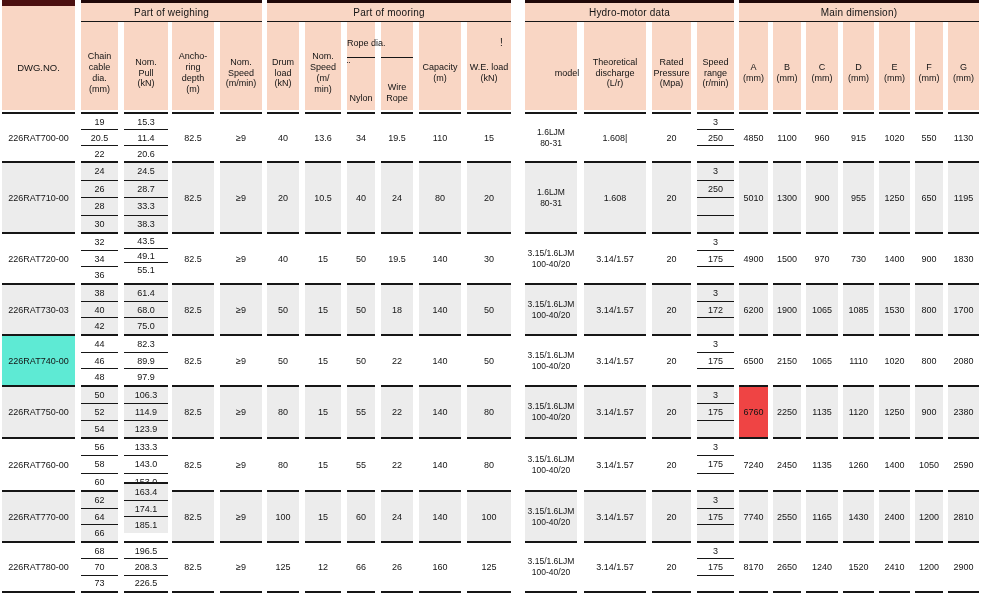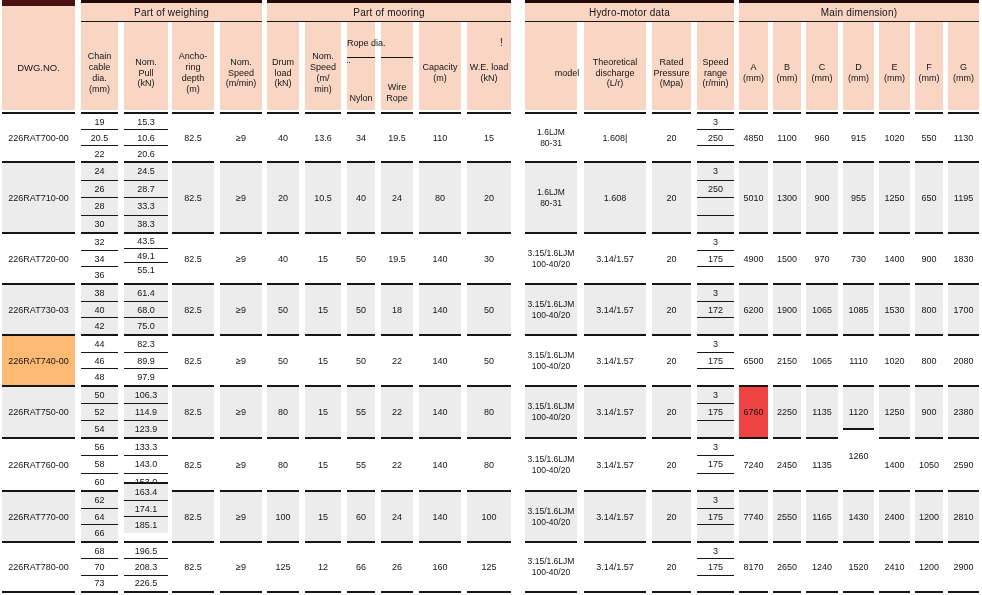--- a/index.html
+++ b/index.html
@@ -123,21 +123,21 @@
       <div class="cell" style="left: 2px; top: 112px; width: 73px; height: 49px; background: rgb(255, 255, 255);">
         <span>226RAT700-00</span>
       </div>
       <div class="cell stack" style="left: 81px; top: 112px; width: 37px; height: 49px; background: rgb(255, 255, 255);">
         <div class="sub sb">19</div>
         <div class="sub sb">20.5</div>
         <div class="sub">22</div>
       </div>
       <div class="cell stack" style="left: 124px; top: 112px; width: 44px; height: 49px; background: rgb(255, 255, 255);">
         <div class="sub sb">15.3</div>
-        <div class="sub sb">10.6</div>
+        <div class="sub sb">11.4</div>
         <div class="sub">20.6</div>
       </div>
       <div class="cell" style="left: 172px; top: 112px; width: 42px; height: 49px; background: rgb(255, 255, 255);">
         <span>82.5</span>
       </div>
       <div class="cell" style="left: 220px; top: 112px; width: 42px; height: 49px; background: rgb(255, 255, 255);">
         <span>≥9</span>
       </div>
       <div class="cell" style="left: 267px; top: 112px; width: 32px; height: 49px; background: rgb(255, 255, 255);">
         <span>40</span>
@@ -408,21 +408,21 @@
       </div>
       <div class="cell" style="left: 879px; top: 283px; width: 31px; height: 51px; background: rgb(236, 236, 236);">
         <span>1530</span>
       </div>
       <div class="cell" style="left: 915px; top: 283px; width: 28px; height: 51px; background: rgb(236, 236, 236);">
         <span>800</span>
       </div>
       <div class="cell" style="left: 948px; top: 283px; width: 31px; height: 51px; background: rgb(236, 236, 236);">
         <span>1700</span>
       </div>
-      <div class="cell" style="left: 2px; top: 334px; width: 73px; height: 51px; background: #fdba74;">
+      <div class="cell" style="left: 2px; top: 334px; width: 73px; height: 51px; background: #5eead4;">
         <span>226RAT740-00</span>
       </div>
       <div class="cell stack" style="left: 81px; top: 334px; width: 37px; height: 51px; background: rgb(255, 255, 255);">
         <div class="sub sb">44</div>
         <div class="sub sb">46</div>
         <div class="sub">48</div>
       </div>
       <div class="cell stack" style="left: 124px; top: 334px; width: 44px; height: 51px; background: rgb(255, 255, 255);">
         <div class="sub sb">82.3</div>
         <div class="sub sb">89.9</div>
@@ -615,21 +615,21 @@
       </div>
       <div class="cell" style="left: 739px; top: 437px; width: 29px; height: 53px; background: rgb(255, 255, 255);">
         <span>7240</span>
       </div>
       <div class="cell" style="left: 773px; top: 437px; width: 28px; height: 53px; background: rgb(255, 255, 255);">
         <span>2450</span>
       </div>
       <div class="cell" style="left: 806px; top: 437px; width: 32px; height: 53px; background: rgb(255, 255, 255);">
         <span>1135</span>
       </div>
-      <div class="cell" style="left: 843px; top: 428px; width: 31px; height: 53px; background: rgb(255, 255, 255);">
+      <div class="cell" style="left: 843px; top: 437px; width: 31px; height: 53px; background: rgb(255, 255, 255);">
         <span>1260</span>
       </div>
       <div class="cell" style="left: 879px; top: 437px; width: 31px; height: 53px; background: rgb(255, 255, 255);">
         <span>1400</span>
       </div>
       <div class="cell" style="left: 915px; top: 437px; width: 28px; height: 53px; background: rgb(255, 255, 255);">
         <span>1050</span>
       </div>
       <div class="cell" style="left: 948px; top: 437px; width: 31px; height: 53px; background: rgb(255, 255, 255);">
         <span>2590</span>

